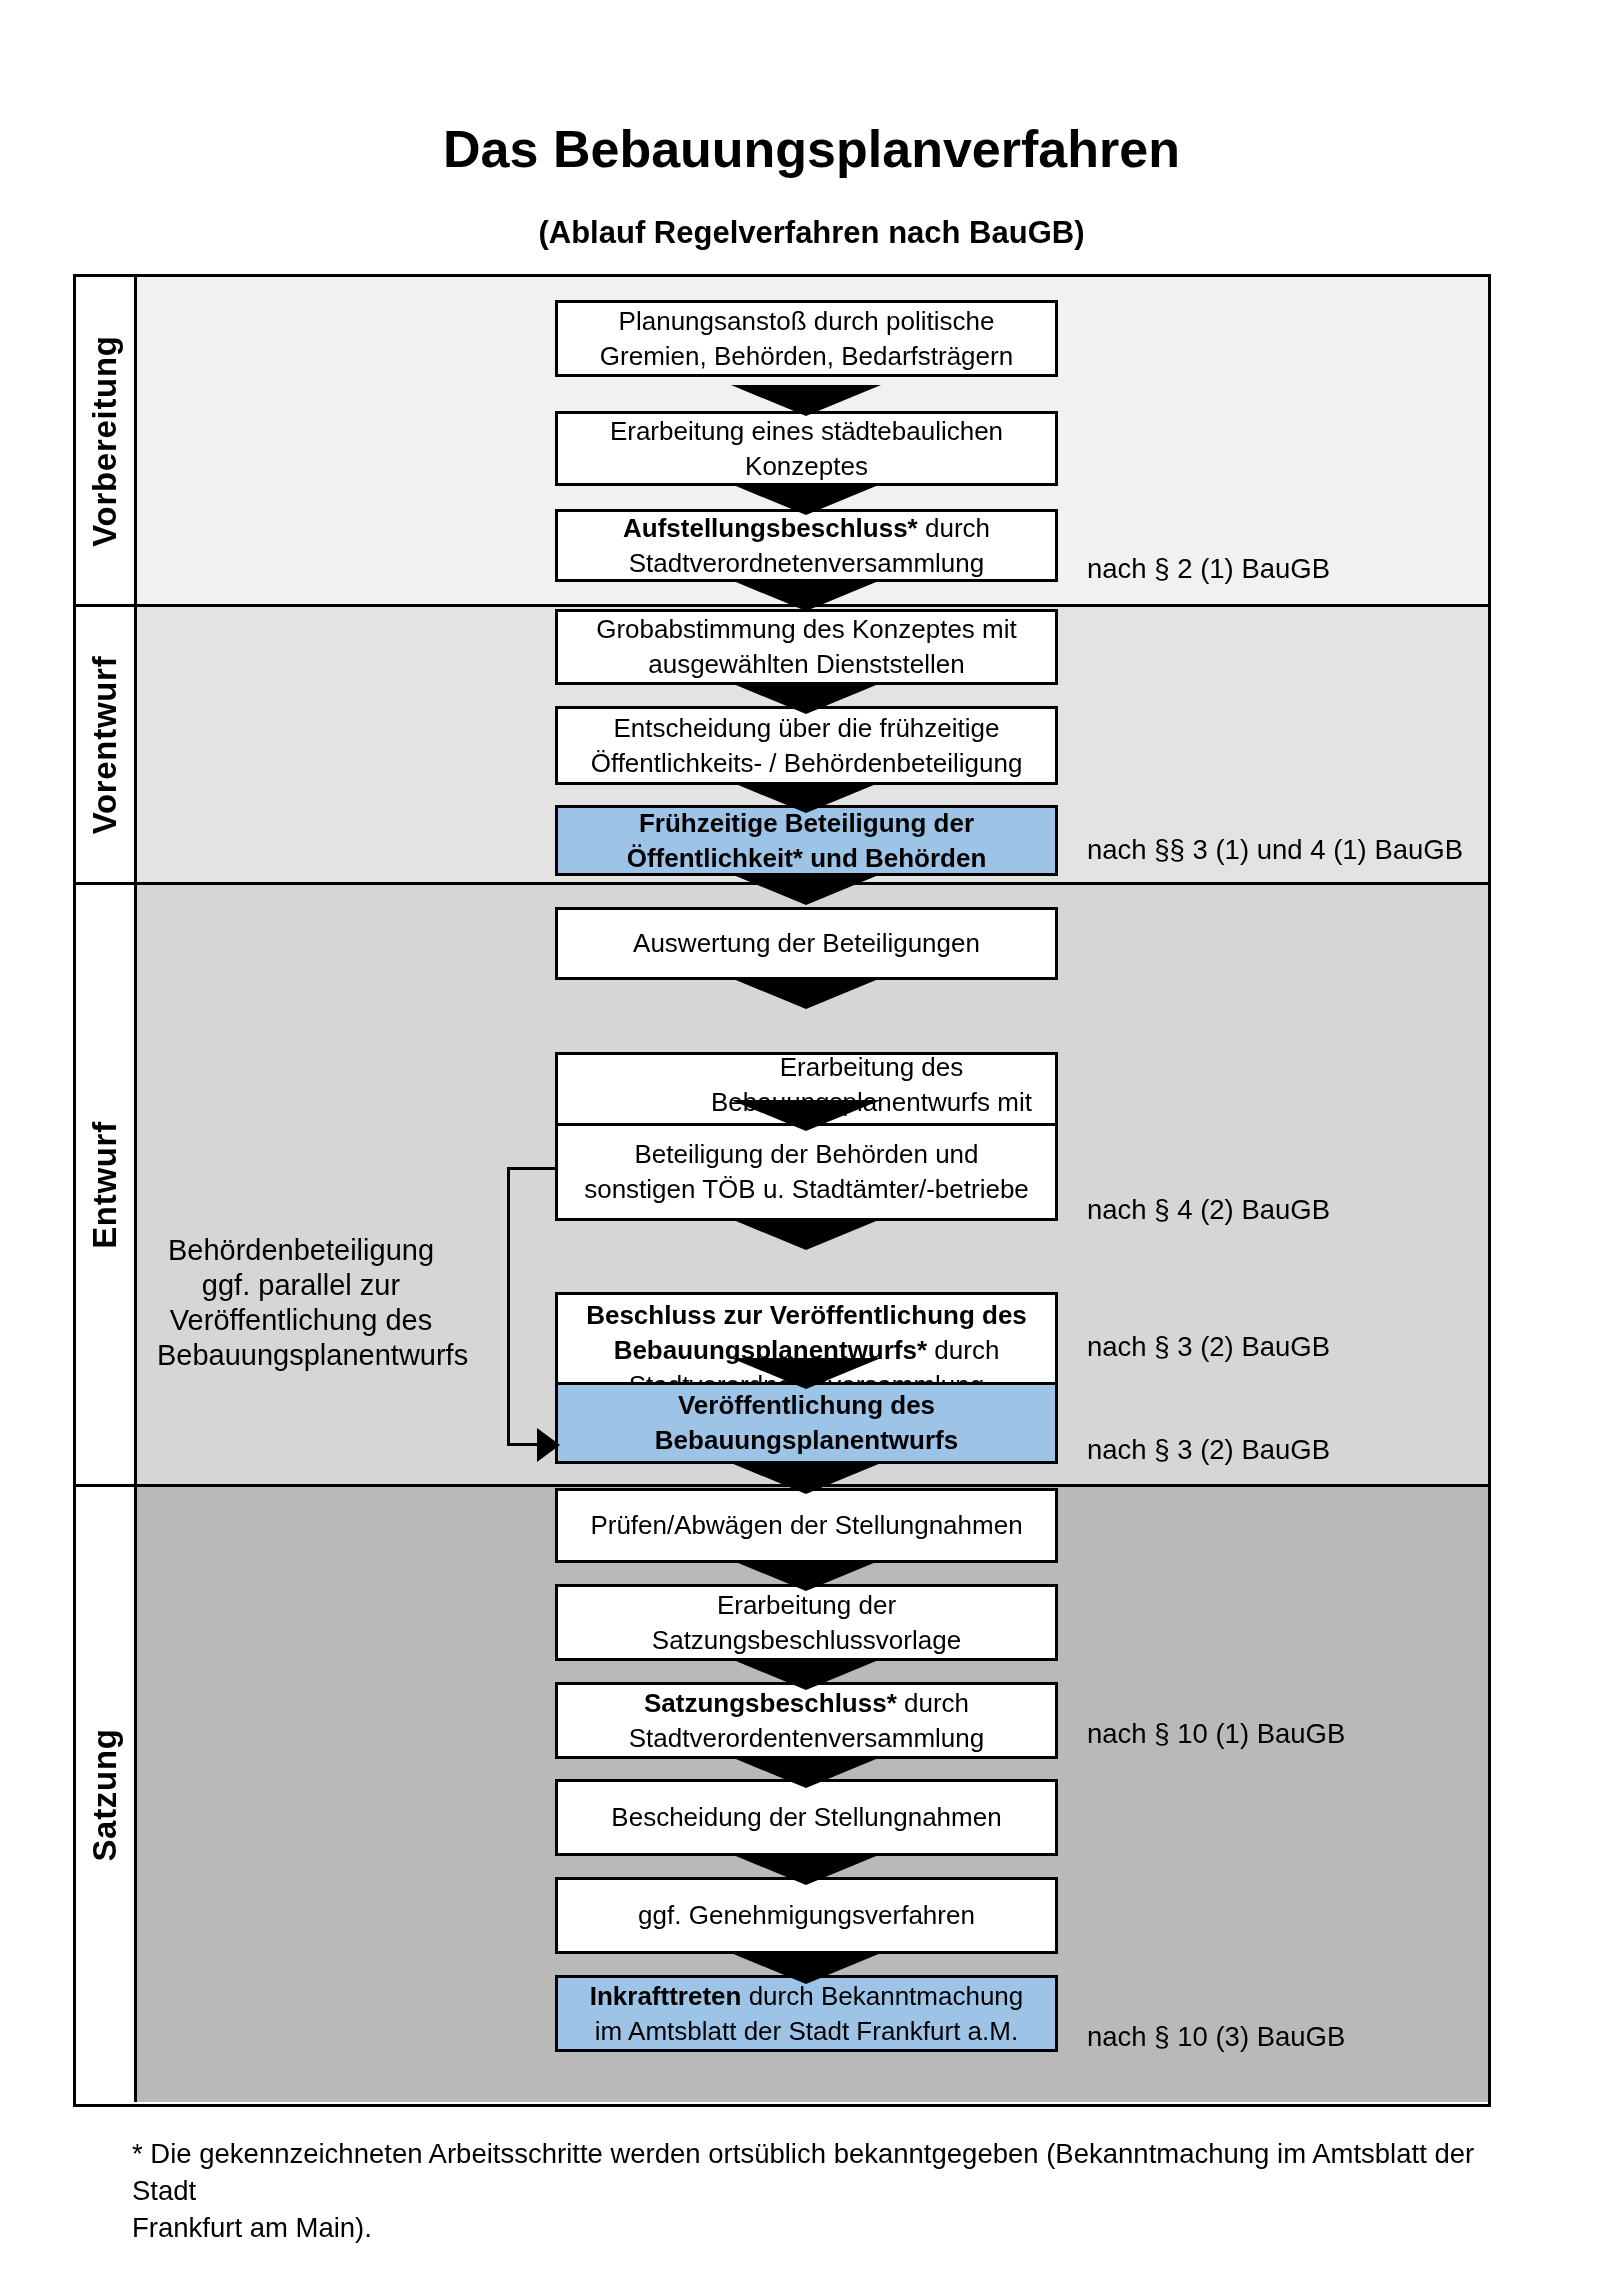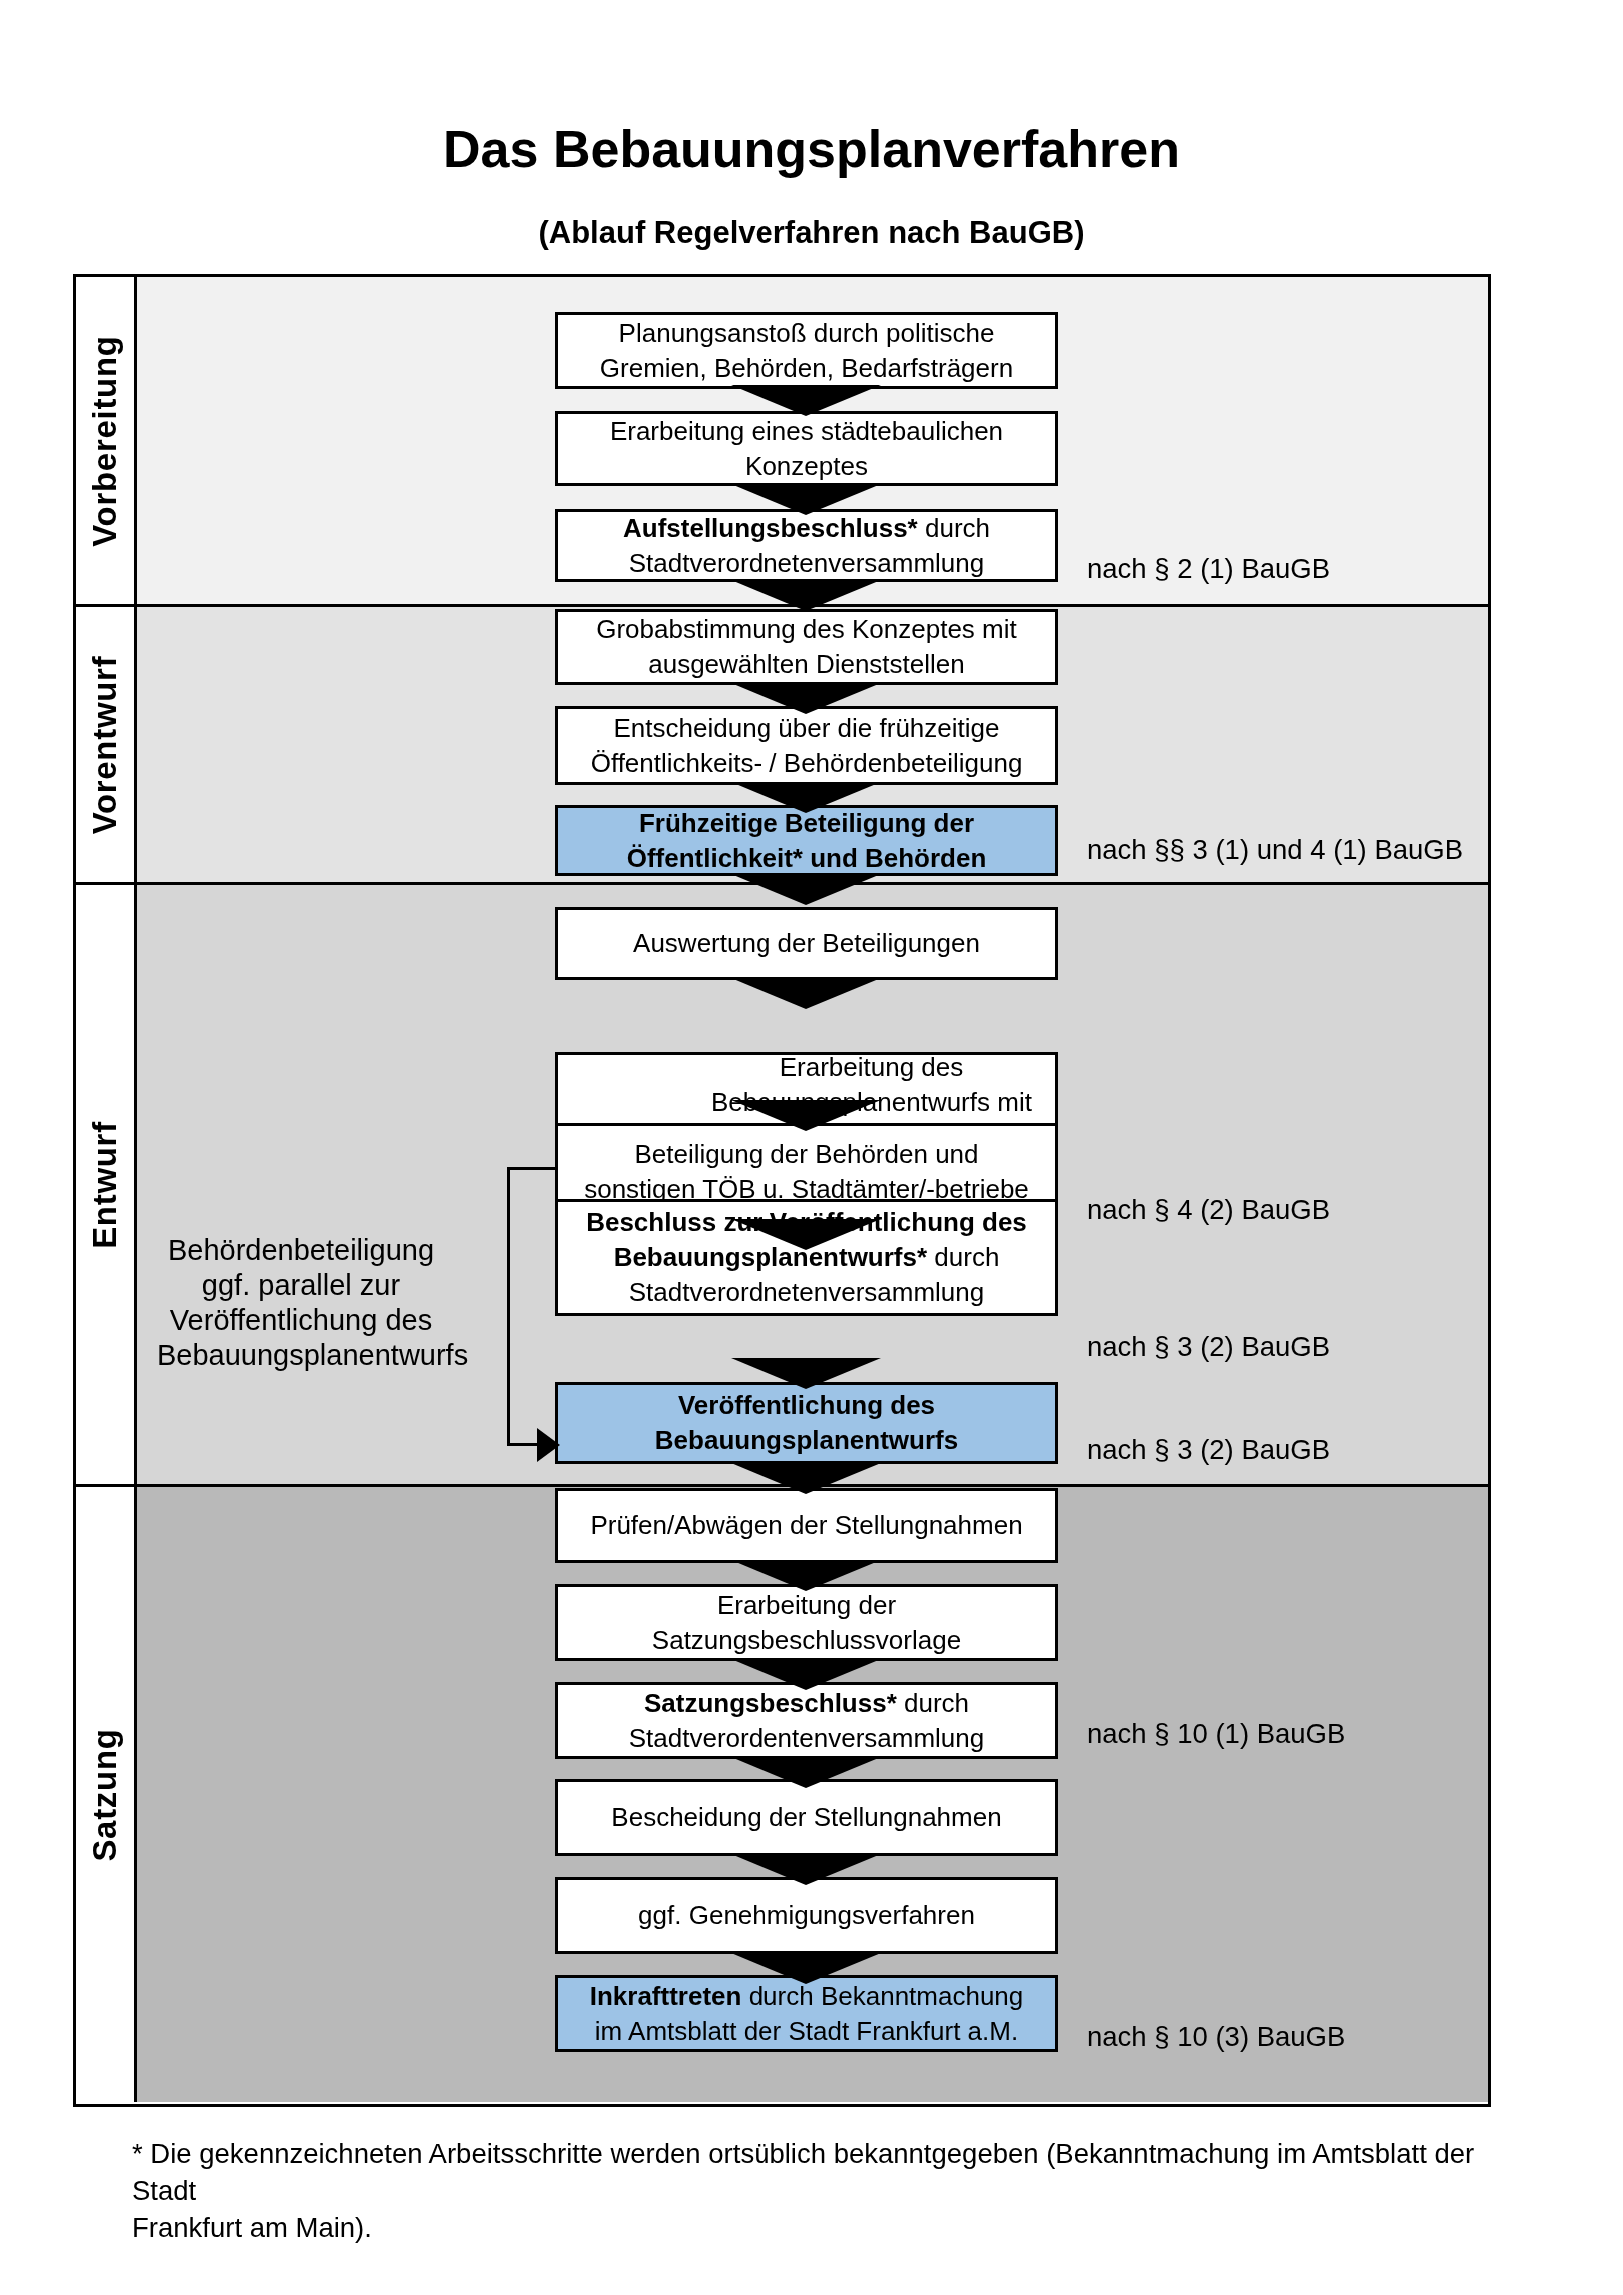--- a/index.html
+++ b/index.html
@@ -89,39 +89,39 @@
       <span class="phase-label">Entwurf</span>
     </div>
   </div>
   <div class="phase-row r4" style="background: rgb(185, 185, 185);">
     <div class="phase-label-cell">
       <span class="phase-label">Satzung</span>
     </div>
   </div>
 </div>
 
-<div class="box" style="top:312px;height:77px;align-items:flex-end;"><span><span class="lead"></span><span>Planungsanstoß durch politische
+<div class="box" style="top:300px;height:77px;align-items:flex-end;"><span><span class="lead"></span><span>Planungsanstoß durch politische
 Gremien, Behörden, Bedarfsträgern</span></span></div>
 <div class="box" style="top:411px;height:75px;justify-content:center;"><span><span class="lead"></span><span>Erarbeitung eines städtebaulichen
 Konzeptes</span></span></div>
 <div class="box" style="top:509px;height:73px;"><span><span class="lead">Aufstellungsbeschluss*</span><span> durch
 Stadtverordnetenversammlung</span></span></div>
 <div class="box" style="top:609px;height:76px;"><span><span class="lead"></span><span>Grobabstimmung des Konzeptes mit
 ausgewählten Dienststellen</span></span></div>
 <div class="box" style="top:706px;height:79px;"><span><span class="lead"></span><span>Entscheidung über die frühzeitige
 Öffentlichkeits- / Behördenbeteiligung</span></span></div>
 <div class="box" style="top: 805px; height: 71px; background: rgb(157, 195, 230);"><span><span class="lead">Frühzeitige Beteiligung der
 Öffentlichkeit* und Behörden</span><span></span></span></div>
 <div class="box" style="top:907px;height:73px;"><span><span class="lead"></span><span>Auswertung der Beteiligungen</span></span></div>
 <div class="box" style="top:1052px;height:101px;justify-content:flex-end;"><span><span class="lead"></span><span>Erarbeitung des
 Bebauungsplanentwurfs mit
 Begründung inkl. Umweltbericht</span></span></div>
 <div class="box" style="top:1123px;height:98px;"><span><span class="lead"></span><span>Beteiligung der Behörden und
 sonstigen TÖB u. Stadtämter/-betriebe</span></span></div>
-<div class="box" style="top:1199px;height:117px;"><span><span class="lead">Beschluss zur Veröffentlichung des
+<div class="box" style="top:1292px;height:117px;"><span><span class="lead">Beschluss zur Veröffentlichung des
 Bebauungsplanentwurfs*</span><span> durch
 Stadtverordnetenversammlung</span></span></div>
 <div class="box" style="top: 1382px; height: 82px; background: rgb(157, 195, 230);"><span><span class="lead">Veröffentlichung des
 Bebauungsplanentwurfs</span><span></span></span></div>
 <div class="box" style="top:1488px;height:75px;"><span><span class="lead"></span><span>Prüfen/Abwägen der Stellungnahmen</span></span></div>
 <div class="box" style="top:1584px;height:77px;"><span><span class="lead"></span><span>Erarbeitung der
 Satzungsbeschlussvorlage</span></span></div>
 <div class="box" style="top:1682px;height:77px;"><span><span class="lead">Satzungsbeschluss*</span><span> durch
 Stadtverordentenversammlung</span></span></div>
 <div class="box" style="top:1779px;height:77px;"><span><span class="lead"></span><span>Bescheidung der Stellungnahmen</span></span></div>

